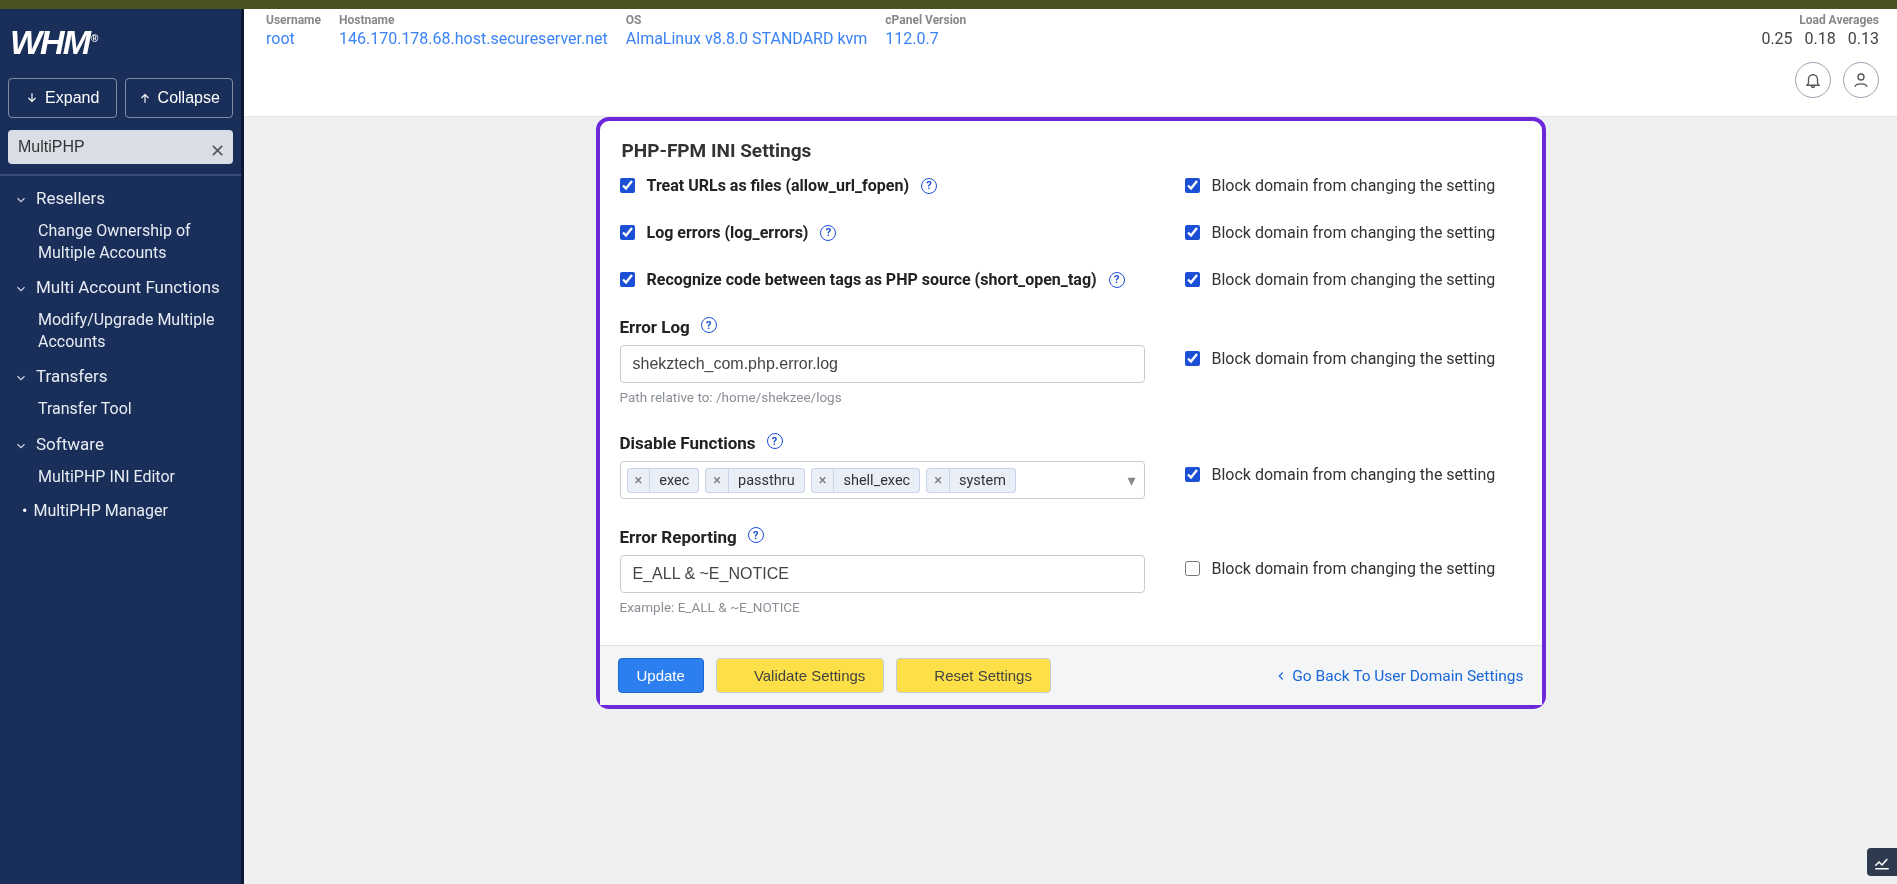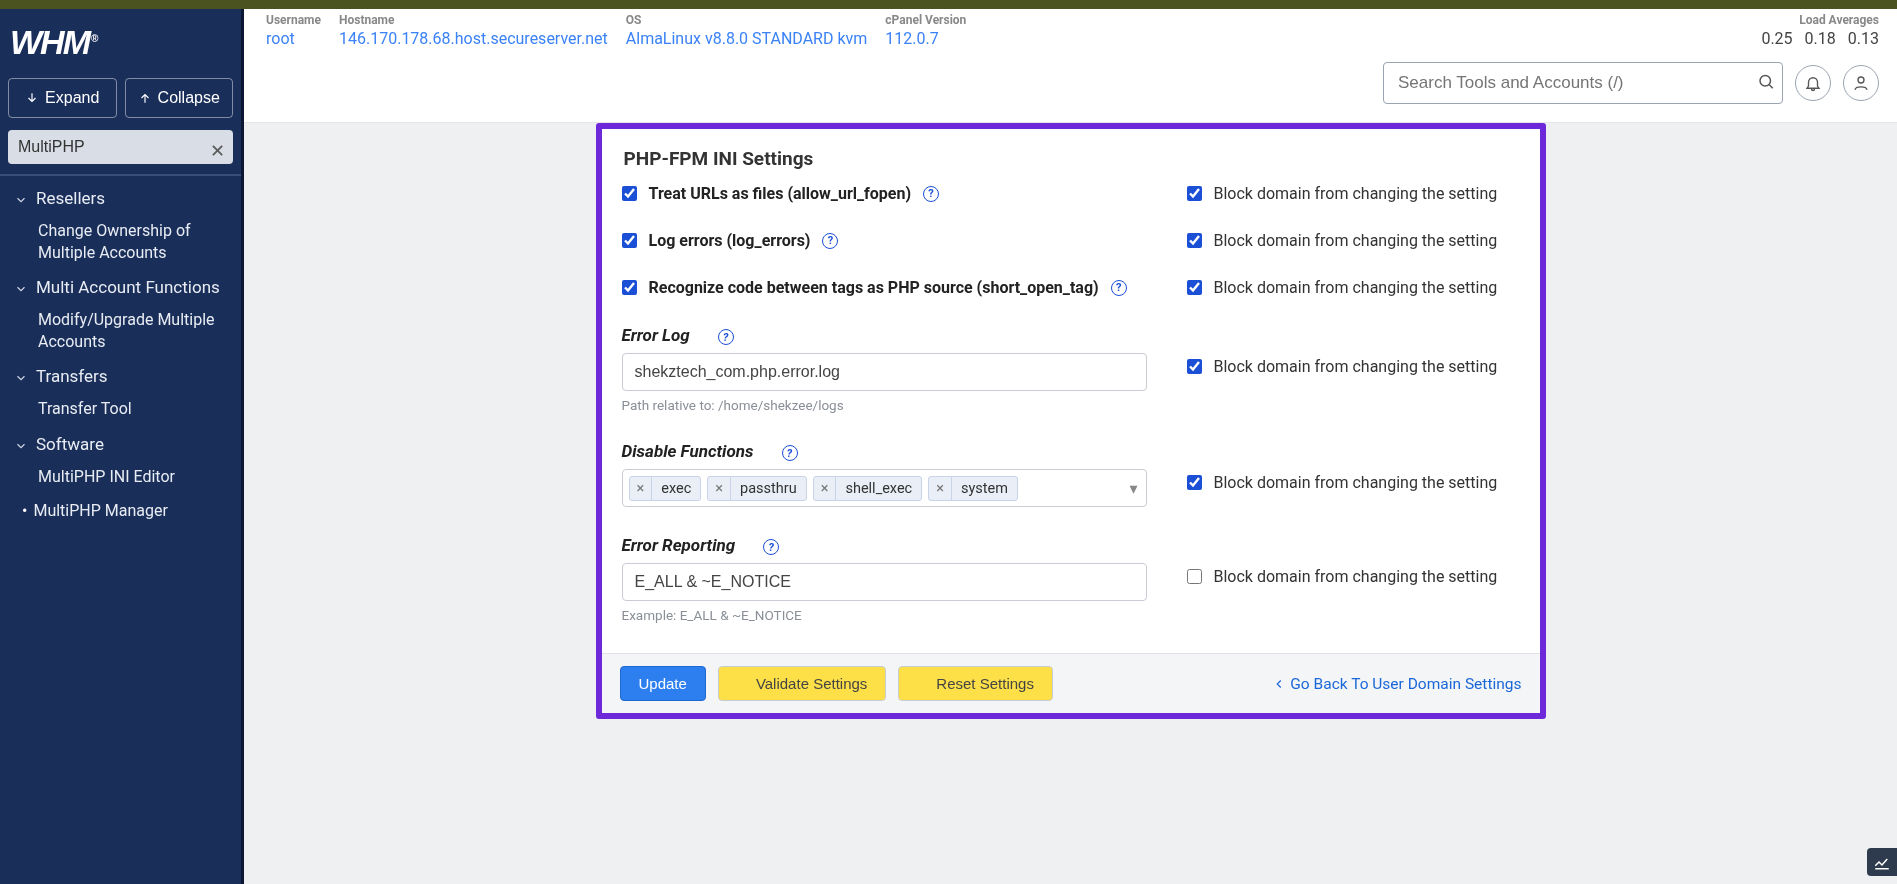--- a/index.html
+++ b/index.html
@@ -80,43 +80,43 @@
     background:none;border:none;cursor:pointer; color:#555;
   }
   .round-btn{
     width:36px;height:36px;border:1px solid #9aa3af;border-radius:50%;
     display:flex;align-items:center;justify-content:center;background:#fff;cursor:pointer;
   }
 
   
   .content { flex:1; overflow:auto; background:#eef0f2; padding: 0 0 24px 0;}
   .panel {
-    margin: 0 auto; max-width: 950px; background:#fff; border:6px solid #6d28d9;
-    border-radius:3px;
+    margin: 0 auto; max-width: 950px; background:#fff; border:4px solid #6d28d9;
+    border-radius:13px;
   }
   .panel-body{ padding: 10px 20px 24px 20px; }
   .section-title { font-size:19px; color:#333; margin: 8px 0 14px 2px; }
 
   .setting-row{
     display:flex; align-items:flex-start; gap: 40px; margin-bottom: 28px;
   }
   .setting-left{ flex: 0 0 525px; }
   .setting-right{ flex:1; padding-top:0px;}
   .chk-line{ display:flex; align-items:center; gap:12px; font-size:16px;}
   .chk-line input[type=checkbox]{ accent-color:#1a4fd6; width:15px;height:15px; }
   .lbl-bold{ font-weight:700; color:#222;}
   .help{
     display:inline-flex; width:16px;height:16px;border:1.5px solid #1a4fd6;border-radius:50%;
     color:#1a4fd6; font-size:11px; align-items:center;justify-content:center; font-weight:700;
     cursor:pointer;
   }
   .block-line{ display:flex; align-items:center; gap:12px; font-size:16px; color:#333;}
   .block-line input[type=checkbox]{ accent-color:#1a4fd6; width:15px;height:15px;}
 
-  .field-label{ font-size:17px; font-weight:700; color:#222; display:flex; gap:28px; align-items:flex-end; margin-bottom:8px;font-style:italic;}
+  .field-label{ font-size:17px; font-weight:700; color:#222; display:flex; gap:11px; align-items:flex-start; margin-bottom:8px;}
   .text-input{
     width:100%; max-width:525px; padding:9px 12px; font-size:16px;
     border:1px solid #c8ccd2; border-radius:4px; color:#444;
   }
   .field-hint{ font-size:13.5px; color:#8a8f97; margin-top:6px;}
 
   .tagbox{
     width:100%; max-width:525px; border:1px solid #c8ccd2; border-radius:4px;
     padding:5px 28px 5px 6px; display:flex; flex-wrap:wrap; gap:6px; position:relative;
     min-height:38px; align-items:center;
@@ -253,29 +253,20 @@
         <div class="k">Load Averages</div>
         <div class="loadvals">
           <span>0.25</span>
           <span>0.18</span>
           <span>0.13</span>
         </div>
       </div>
     </div>
 
     <div class="toolbar">
-      <div class="search-wrap">
-        <input class="search-input" placeholder="Search Tools and Accounts (/)" style="">
-        <button class="search-icon-btn">
-          <svg width="18" height="18" viewBox="0 0 24 24" fill="none" stroke="#555" stroke-width="2">
-            <circle cx="11" cy="11" r="7"></circle>
-              <path d="M21 21l-5-5"></path>
-            </svg>
-        </button>
-      </div>
       <button class="round-btn">
         <svg width="18" height="18" viewBox="0 0 24 24" fill="none" stroke="#555" stroke-width="1.8">
           <path d="M18 16v-5a6 6 0 10-12 0v5l-2 3h16l-2-3zM10 20a2 2 0 004 0"></path>
           </svg>
       </button>
       <button class="round-btn">
         <svg width="18" height="18" viewBox="0 0 24 24" fill="none" stroke="#555" stroke-width="1.8">
           <circle cx="12" cy="8" r="4"></circle>
             <path d="M4 21c1-5 15-5 16 0"></path>
           </svg>

